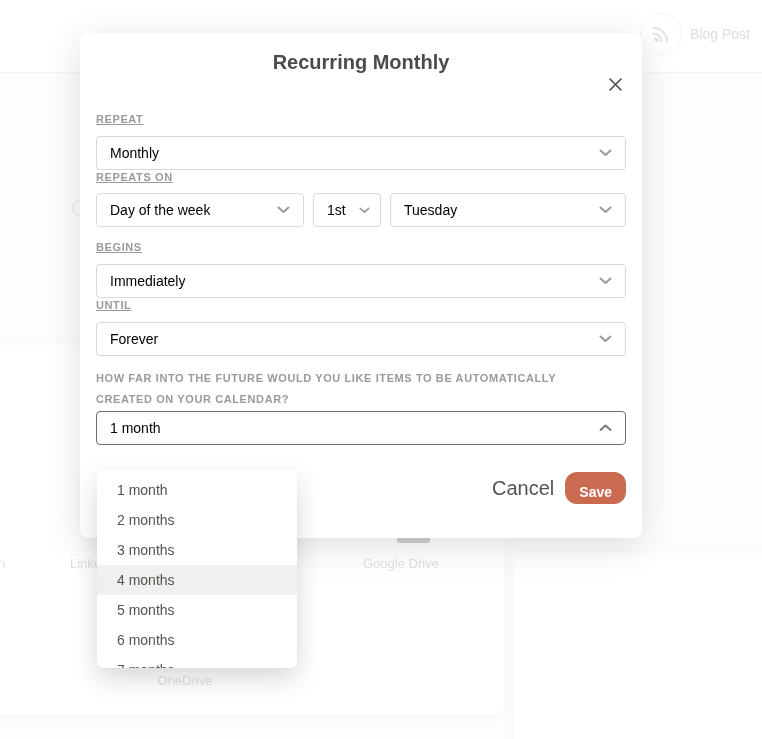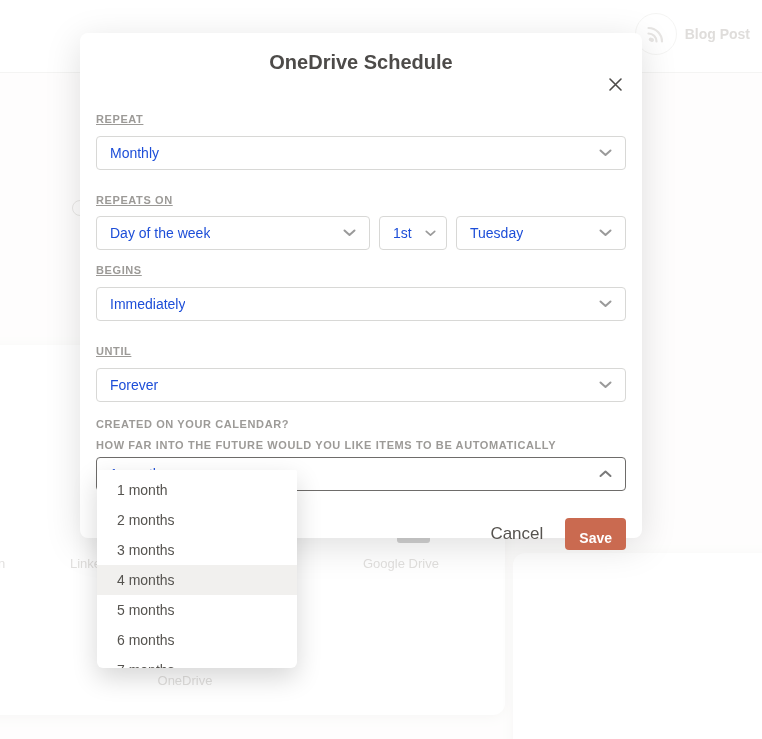--- a/index.html
+++ b/index.html
@@ -13,21 +13,21 @@
   }
 
   
   .bg { position:absolute; inset:0; z-index:0; }
   .topbar {
     position:absolute; left:0; top:0; width:762px; height:73px;
     background:#fff; border-bottom:1px solid #ebebe9;
   }
   .blogpost {
     position:absolute; right:12px; top:12px; height:44px;
-    display:flex; align-items:center; gap:8px;font-weight:bold;
+    display:flex; align-items:center; gap:8px;
   }
   .rss-circle {
     width:42px; height:42px; border-radius:50%;
     border:1px solid #ececea; background:#fff;
     display:flex; align-items:center; justify-content:center;
   }
   .blogpost-label { font-size:14px; color:#c5c1bd; }
 
   .bg-card1 {
     position:absolute; left:-30px; top:345px; width:535px; height:370px;
@@ -69,47 +69,47 @@
   }
   .close-btn {
     position:absolute; top:41px; right:17px; width:20px; height:20px;
     display:flex; align-items:center; justify-content:center; cursor:pointer;
   }
   .field-label {
     font-size:11px; font-weight:bold; letter-spacing:0.6px;
     color:#9c9a97; line-height:13px;text-decoration:underline;
   }
   .mt-repeat   { margin-top:39px; }
-  .mt-std      { margin-top:24px; }
+  .mt-std      { margin-top:1px; }
   .mt-begins   { margin-top:14px; }
   .mt-question { margin-top:12px; line-height:21px; }
   .question-line { font-size:11px; font-weight:bold; letter-spacing:0.6px; color:#9c9a97; }
 
   .select {
     margin-top:10px; height:34px; width:100%;
     border:1px solid #d8d8d6; border-radius:4px; background:#fff;
     display:flex; align-items:center; justify-content:space-between;
-    padding:16px 13px; font-size:14px; color:#1d4ed8; cursor:pointer;
+    padding:16px 13px; font-size:14px; color:#000000; cursor:pointer;
   }
   .select .val { white-space:nowrap; overflow:hidden; }
   .select-row { display:flex; gap:9px; margin-top:9px; }
   .select-row .select { margin-top:0; }
-  .w-day  { width:274px; flex:none; }
+  .w-day  { width:208px; flex:none; }
   .w-ord  { width:68px;  flex:none; padding-right:10px; }
   .w-wday { flex:1;gap:8px; }
   .select.focused { border-color:#6e6c6a; margin-top:1px; }
 
   .footer {
     margin-top:27px; display:flex; align-items:center; justify-content:flex-end;
   }
   .cancel-btn {
-    font-size:17px; color:#56534f; margin-right:22px; cursor:pointer;
+    font-size:20px; color:#56534f; margin-right:11px; cursor:pointer;
   }
   .save-btn {
-    height:32px; padding:12px 14px; border:none; border-radius:4px;
+    height:32px; padding:12px 14px; border:none; border-radius:12px;
     background:#ca6a50; color:#fff; font-size:14px; font-weight:bold;
     font-family:"Liberation Sans", sans-serif; cursor:pointer;
   }
 
   
   .dd-panel {
     position:absolute; left:17px; top:437px; width:200px; height:198px;
     background:#fff; border-radius:2px 2px 6px 6px; z-index:20;
     box-shadow:0 10px 26px rgba(0,0,0,0.16);
     padding-top:5px; overflow:hidden;
@@ -145,21 +145,21 @@
 
   <div class="bg-label lbl-partial-left">n</div>
   <div class="bg-label lbl-linkedin">Linke</div>
   <div class="bg-label lbl-googledrive">Google Drive</div>
   <div class="bg-label lbl-onedrive">OneDrive</div>
 </div>
 
 <div class="dim"></div>
 
 <div class="modal">
-  <div class="modal-title">OneDrive Schedule</div>
+  <div class="modal-title">Recurring Monthly</div>
 
   <div class="close-btn">
     <svg width="15" height="15" viewBox="0 0 15 15">
       <path d="M2 2 L13 13 M13 2 L2 13" stroke="#4d4b49" stroke-width="1.6" stroke-linecap="round"></path>
     </svg>
   </div>
 
   <div class="field-label mt-repeat">REPEAT</div>
   <div class="select">
     <span class="val">Monthly</span>
@@ -200,22 +200,22 @@
 
   <div class="field-label mt-std">UNTIL</div>
   <div class="select">
     <span class="val">Forever</span>
     <svg width="13" height="8" viewBox="0 0 13 8">
         <path d="M1.5 1.5 L6.5 6 L11.5 1.5" fill="none" stroke="#9a9a9a" stroke-width="2" stroke-linecap="round" stroke-linejoin="round"></path>
       </svg>
   </div>
 
   <div class="mt-question">
+    <div class="question-line">HOW FAR INTO THE FUTURE WOULD YOU LIKE ITEMS TO BE AUTOMATICALLY</div>
     <div class="question-line">CREATED ON YOUR CALENDAR?</div>
-    <div class="question-line">HOW FAR INTO THE FUTURE WOULD YOU LIKE ITEMS TO BE AUTOMATICALLY</div>
   </div>
   <div class="select focused">
     <span class="val">1 month</span>
     <svg width="13" height="8" viewBox="0 0 13 8">
         <path d="M1.5 6 L6.5 1.5 L11.5 6" fill="none" stroke="#7a7a7a" stroke-width="2" stroke-linecap="round" stroke-linejoin="round"></path>
       </svg>
   </div>
 
   <div class="footer">
     <span class="cancel-btn">Cancel</span>

